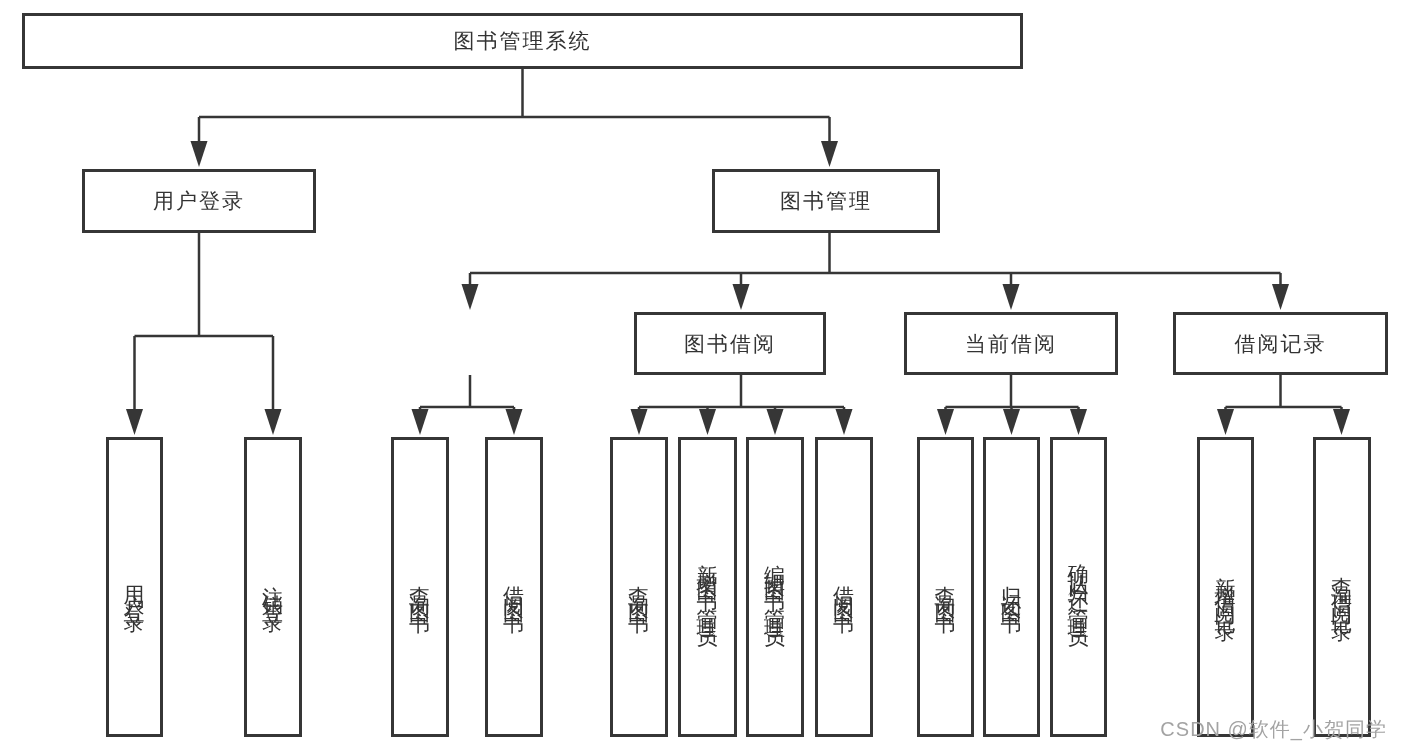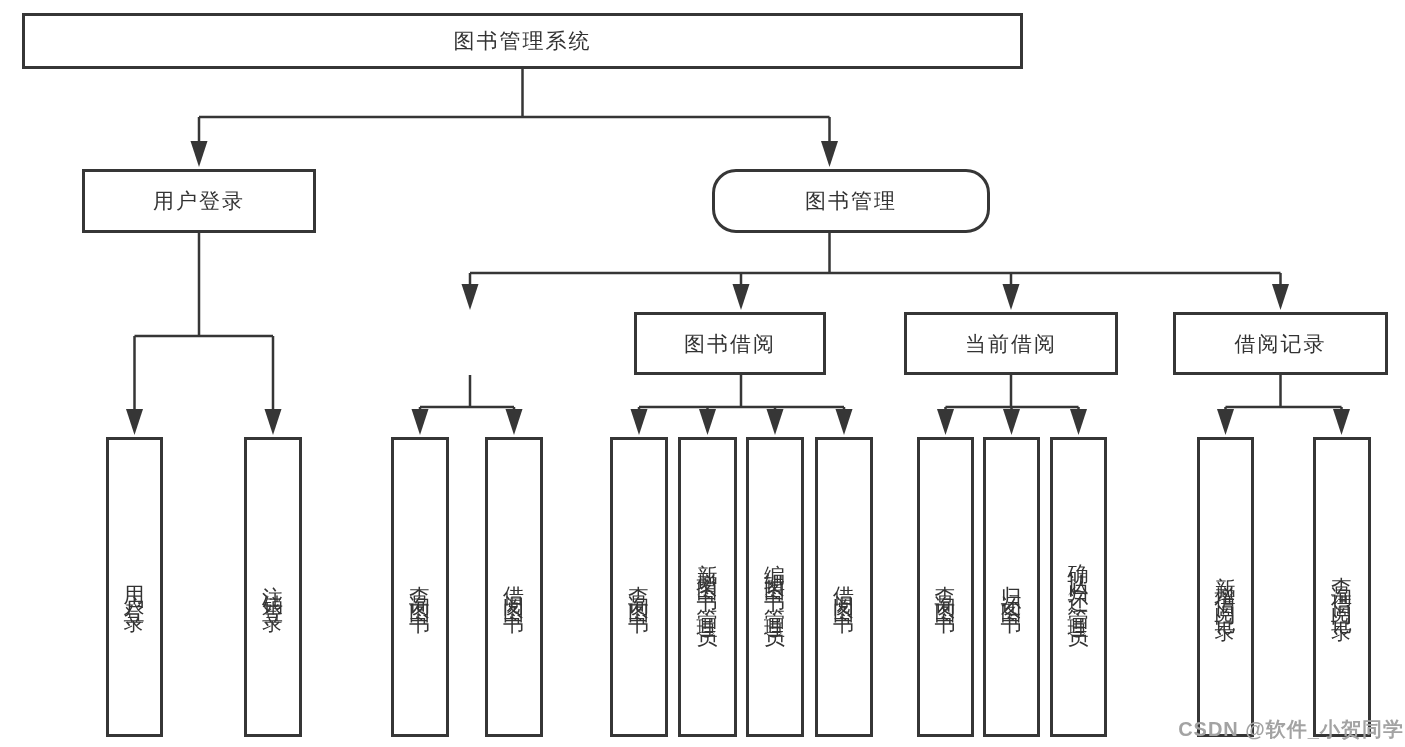--- a/index.html
+++ b/index.html
@@ -40,28 +40,27 @@
   }
   .node.v span {
     writing-mode: vertical-rl;
     text-orientation: mixed;
     font-size: 21px;
     letter-spacing: 9px;
     line-height: 1;
   }
   .watermark {
     position: absolute;
-    right: 1px;
+    right: 18px;
     bottom: 4px;
     font-size: 20px;
     color: #a3a3a3;
     letter-spacing: 1px;
     z-index: 5;
     white-space: nowrap;
-    font-weight: bold;
   }
 </style>
 </head>
 <body>
 
 <div class="canvas">
 
   <svg class="connectors" width="1405" height="747" viewBox="0 0 1405 747" xmlns="http://www.w3.org/2000/svg">
     <g stroke="#363636" stroke-width="2.5" fill="none">
       <path d="M522.5 69 L522.5 117 M199 117 L829.5 117 M199 117 L199 146 M829.5 117 L829.5 146"></path>
@@ -95,21 +94,21 @@
     </g>
   </svg>
 
   <div class="node h" style="left:22px; top:13px; width:1001px; height:56px;">
     <span>图书管理系统</span>
   </div>
 
   <div class="node h" style="left:82px; top:169px; width:234px; height:64px;">
     <span>用户登录</span>
   </div>
-  <div class="node h" style="left:712px; top:169px; width:278px; height:64px;border-radius:24px;">
+  <div class="node h" style="left:712px; top:169px; width:228px; height:64px;">
     <span>图书管理</span>
   </div>
 
   <div class="node h" style="left:634px; top:312px; width:192px; height:63px;">
     <span>图书借阅</span>
   </div>
   <div class="node h" style="left:904px; top:312px; width:214px; height:63px;">
     <span>当前借阅</span>
   </div>
   <div class="node h" style="left:1173px; top:312px; width:215px; height:63px;">

